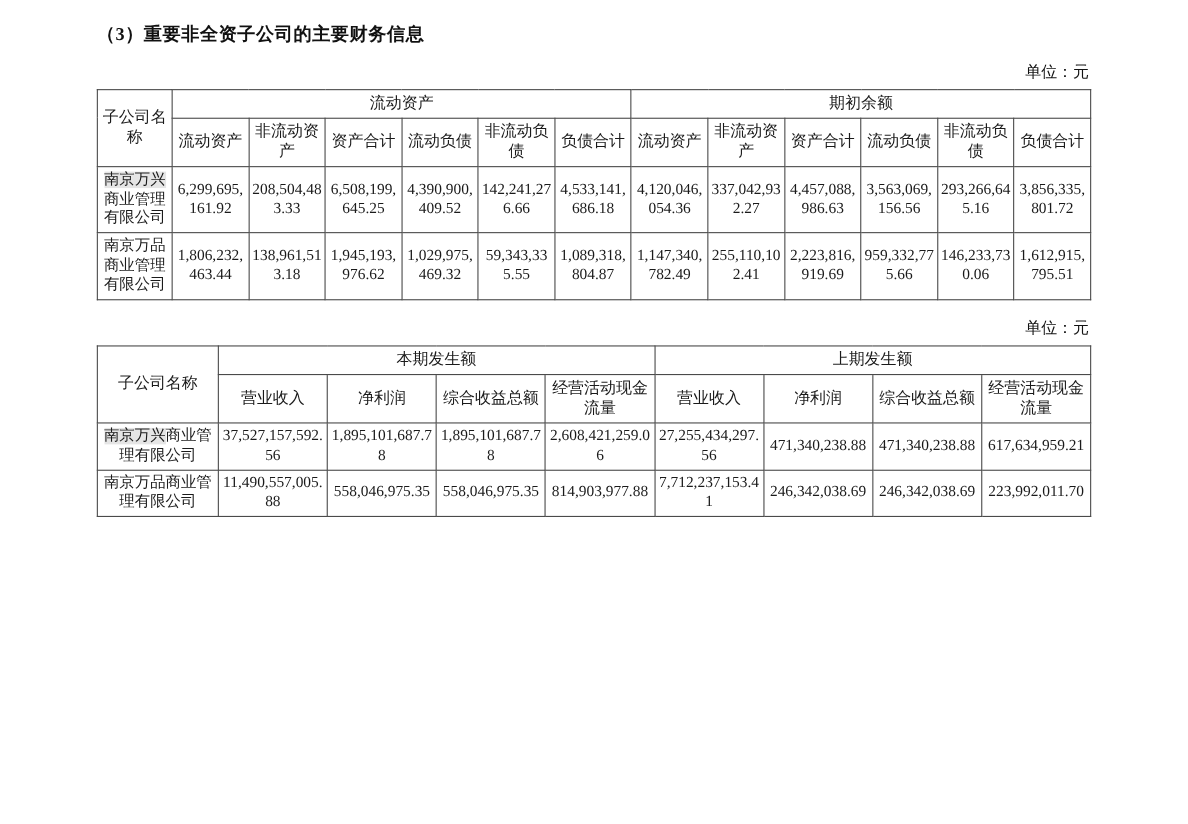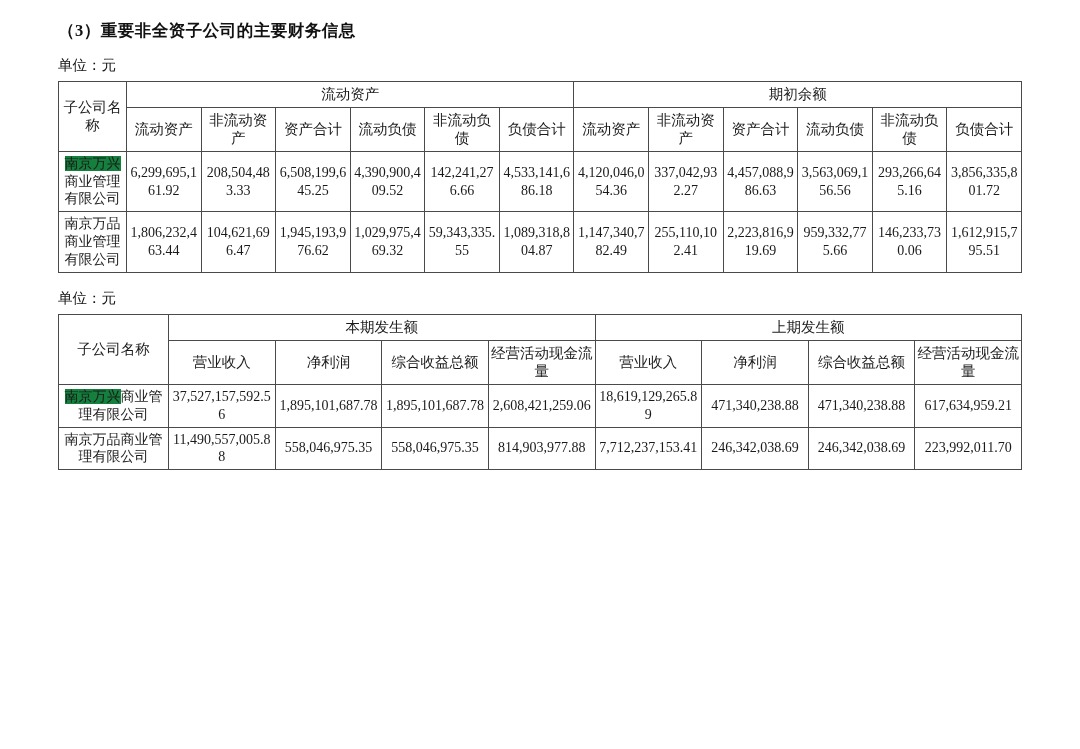--- a/index.html
+++ b/index.html
@@ -12,31 +12,32 @@
     height: 749px;
     font-family: "Liberation Serif", "DejaVu Serif", serif;
     color: #1a1a1a;
     overflow: hidden;
   }
   .page {
     position: relative;
     width: 1080px;
     height: 531px;
     box-sizing: border-box;
-    padding: 0 58px;
+    padding: 0 88px;
   }
   .section-title {
     font-size: 16.5px;
     font-weight: bold;
     letter-spacing: 0.5px;
     padding-top: 20px;
     padding-bottom: 14px;
     color: #111;
   }
   .unit-line {
+    text-align: right;
     font-size: 14.5px;
     padding-right: 2px;
     padding-bottom: 6px;
     color: #111;
   }
   table.fin {
     border-collapse: collapse;
     width: 100%;
     table-layout: fixed;
     background: #fff;
@@ -56,21 +57,21 @@
   }
   .grp-head {
     font-size: 15px;
   }
   .namecell {
     font-size: 14.5px;
     line-height: 1.3;
     padding: 4px 6px;
   }
   .hl {
-    background: #15803d;
+    background: #e5e5e5;
     color: #1a1a1a;
   }
   .num {
     font-family: Liberation Serif, serif;
     font-size: 14px;
   }
   .spacer-1 { height: 16px; }
 </style>
 </head>
 <body>
@@ -121,21 +122,21 @@
         <td class="num">4,120,046,054.36</td>
         <td class="num">337,042,932.27</td>
         <td class="num">4,457,088,986.63</td>
         <td class="num">3,563,069,156.56</td>
         <td class="num">293,266,645.16</td>
         <td class="num">3,856,335,801.72</td>
       </tr>
       <tr>
         <td class="namecell">南京万品商业管理有限公司</td>
         <td class="num">1,806,232,463.44</td>
-        <td class="num">104,621,696.47</td>
+        <td class="num">138,961,513.18</td>
         <td class="num">1,945,193,976.62</td>
         <td class="num">1,029,975,469.32</td>
         <td class="num">59,343,335.55</td>
         <td class="num">1,089,318,804.87</td>
         <td class="num">1,147,340,782.49</td>
         <td class="num">255,110,102.41</td>
         <td class="num">2,223,816,919.69</td>
         <td class="num">959,332,775.66</td>
         <td class="num">146,233,730.06</td>
         <td class="num">1,612,915,795.51</td>
@@ -168,21 +169,21 @@
         <th>经营活动现金流量</th>
       </tr>
     </thead>
     <tbody>
       <tr>
         <td class="namecell"><span class="hl">南京万兴</span><span>商业管理有限公司</span></td>
         <td class="num">37,527,157,592.56</td>
         <td class="num">1,895,101,687.78</td>
         <td class="num">1,895,101,687.78</td>
         <td class="num">2,608,421,259.06</td>
-        <td class="num">18,619,129,265.89</td>
+        <td class="num">27,255,434,297.56</td>
         <td class="num">471,340,238.88</td>
         <td class="num">471,340,238.88</td>
         <td class="num">617,634,959.21</td>
       </tr>
       <tr>
         <td class="namecell">南京万品商业管理有限公司</td>
         <td class="num">11,490,557,005.88</td>
         <td class="num">558,046,975.35</td>
         <td class="num">558,046,975.35</td>
         <td class="num">814,903,977.88</td>

